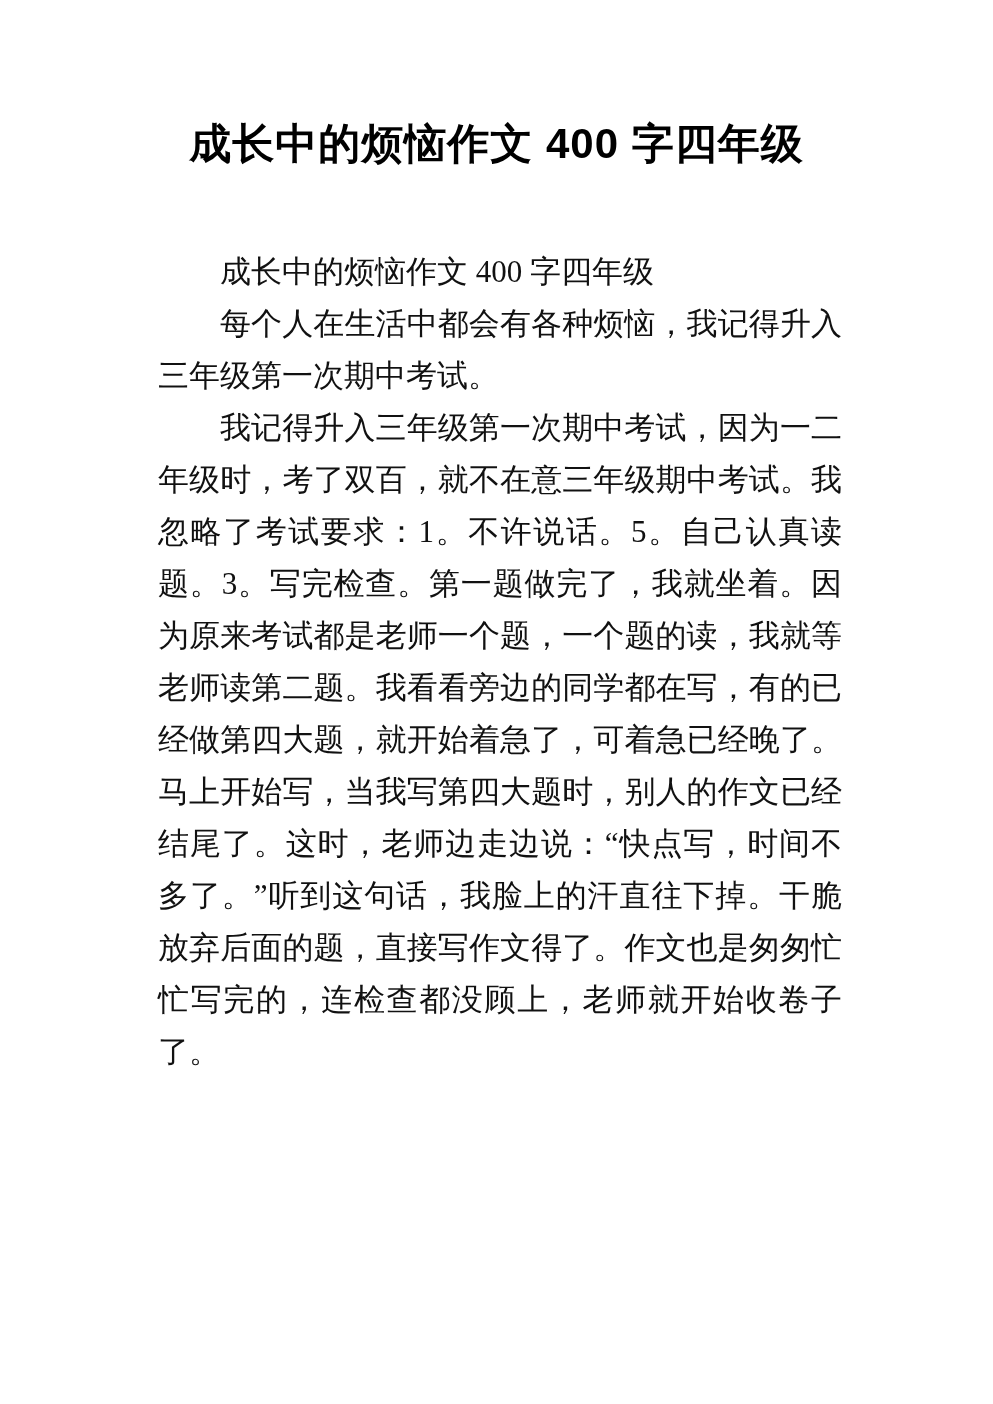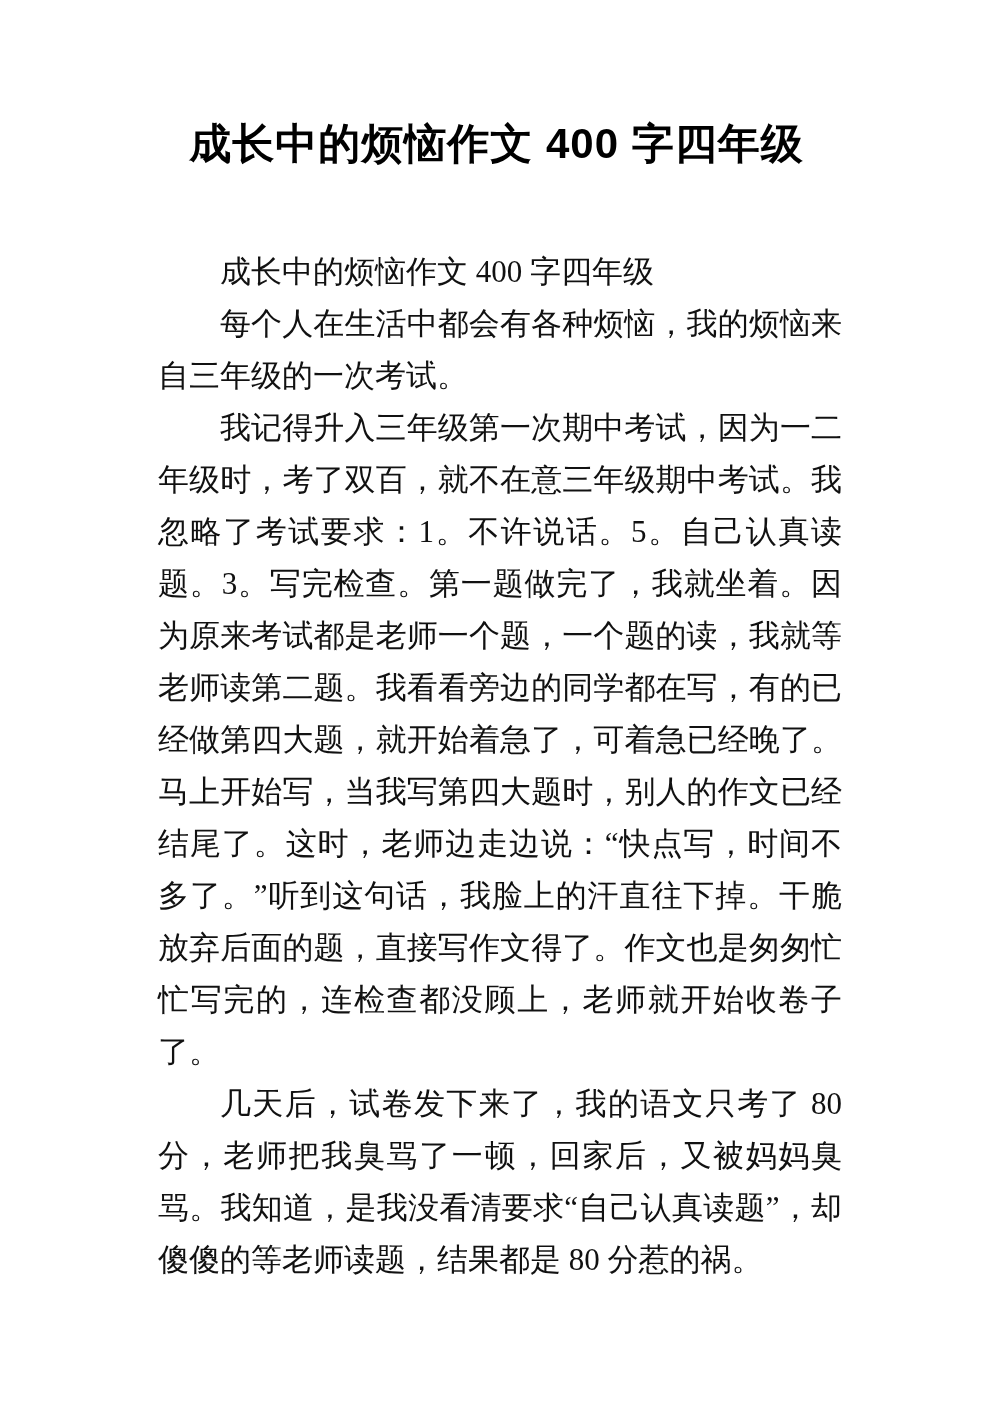--- a/index.html
+++ b/index.html
@@ -46,17 +46,16 @@
     text-indent: 2em;
   }
 </style>
 </head>
 <body>
 
 <div class="page">
   <h1 class="doc-title">成长中的烦恼作文 400 字四年级</h1>
   <div class="doc-body">
     <p class="para">成长中的烦恼作文 400 字四年级</p>
-    <p class="para">每个人在生活中都会有各种烦恼，我的烦恼来自三年级的一次考试。</p>
+    <p class="para">每个人在生活中都会有各种烦恼，我记得升入三年级第一次期中考试。</p>
     <p class="para">我记得升入三年级第一次期中考试，因为一二年级时，考了双百，就不在意三年级期中考试。我忽略了考试要求：1。不许说话。5。自己认真读题。3。写完检查。第一题做完了，我就坐着。因为原来考试都是老师一个题，一个题的读，我就等老师读第二题。我看看旁边的同学都在写，有的已经做第四大题，就开始着急了，可着急已经晚了。马上开始写，当我写第四大题时，别人的作文已经结尾了。这时，老师边走边说：“快点写，时间不多了。”听到这句话，我脸上的汗直往下掉。干脆放弃后面的题，直接写作文得了。作文也是匆匆忙忙写完的，连检查都没顾上，老师就开始收卷子了。</p>
-    <p class="para">几天后，试卷发下来了，我的语文只考了 80 分，老师把我臭骂了一顿，回家后，又被妈妈臭骂。我知道，是我没看清要求“自己认真读题”，却傻傻的等老师读题，结果都是 80 分惹的祸。</p>
   </div>
 </div>
 
 </body></html>

